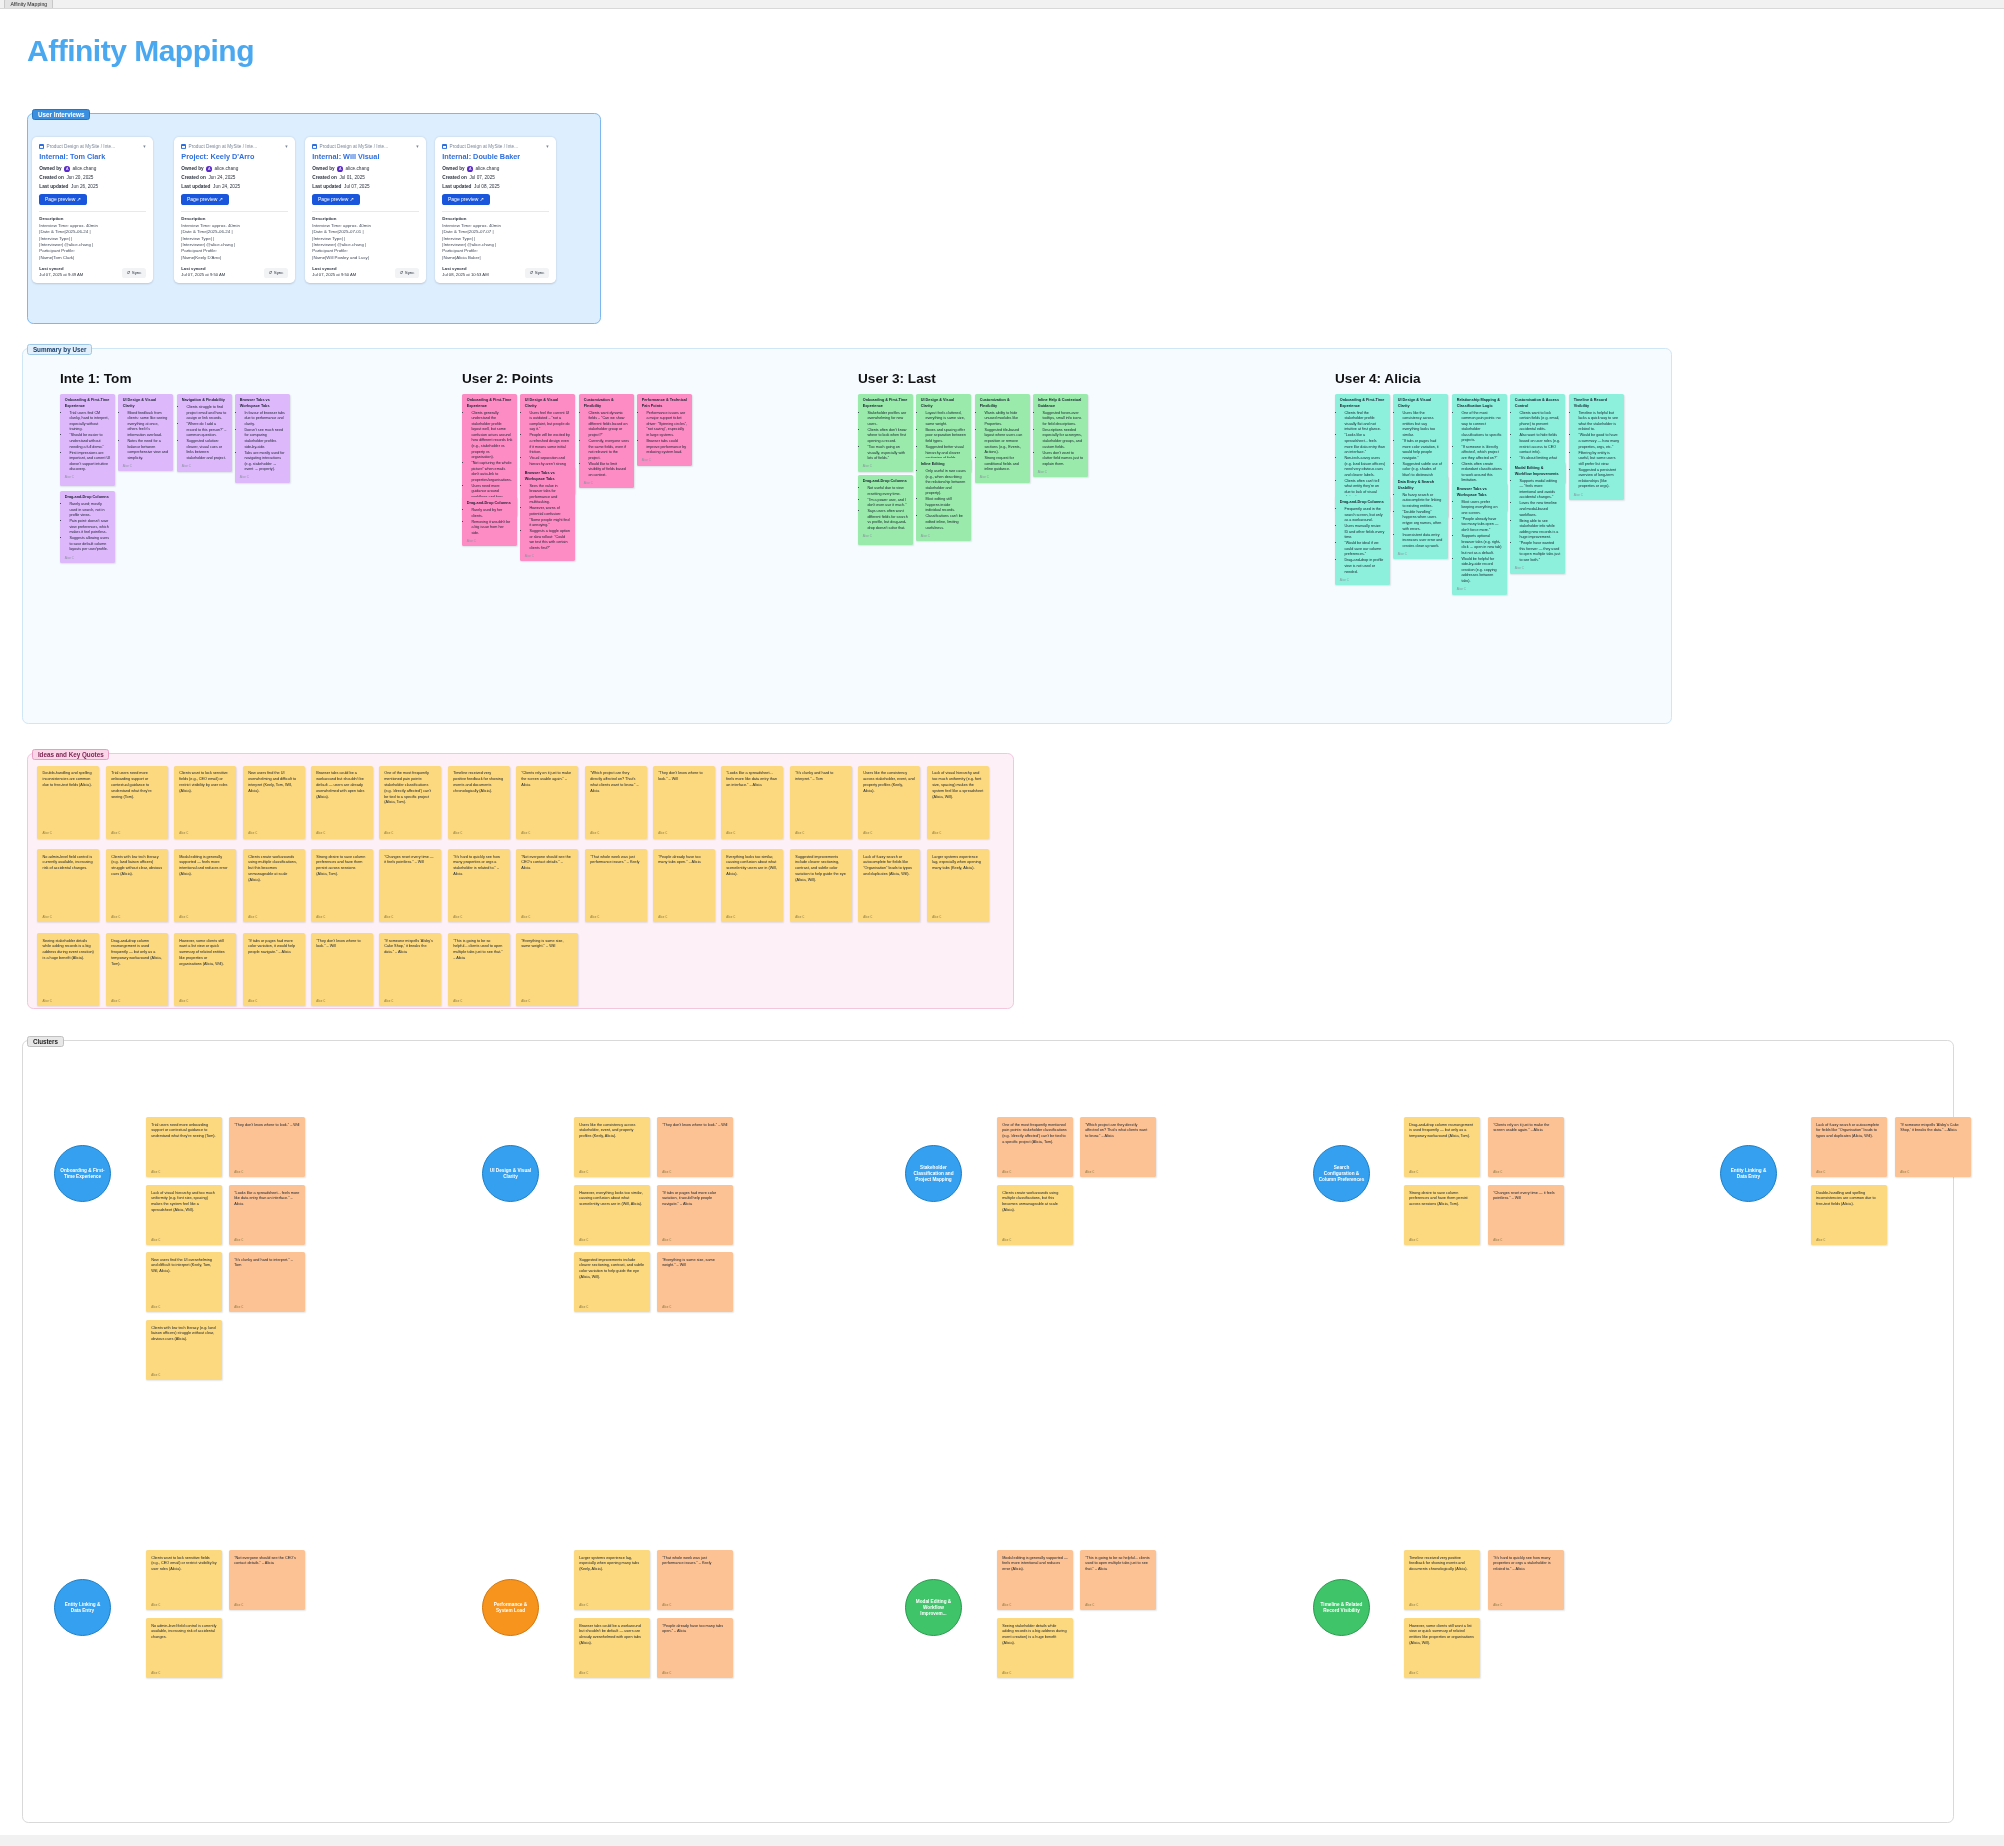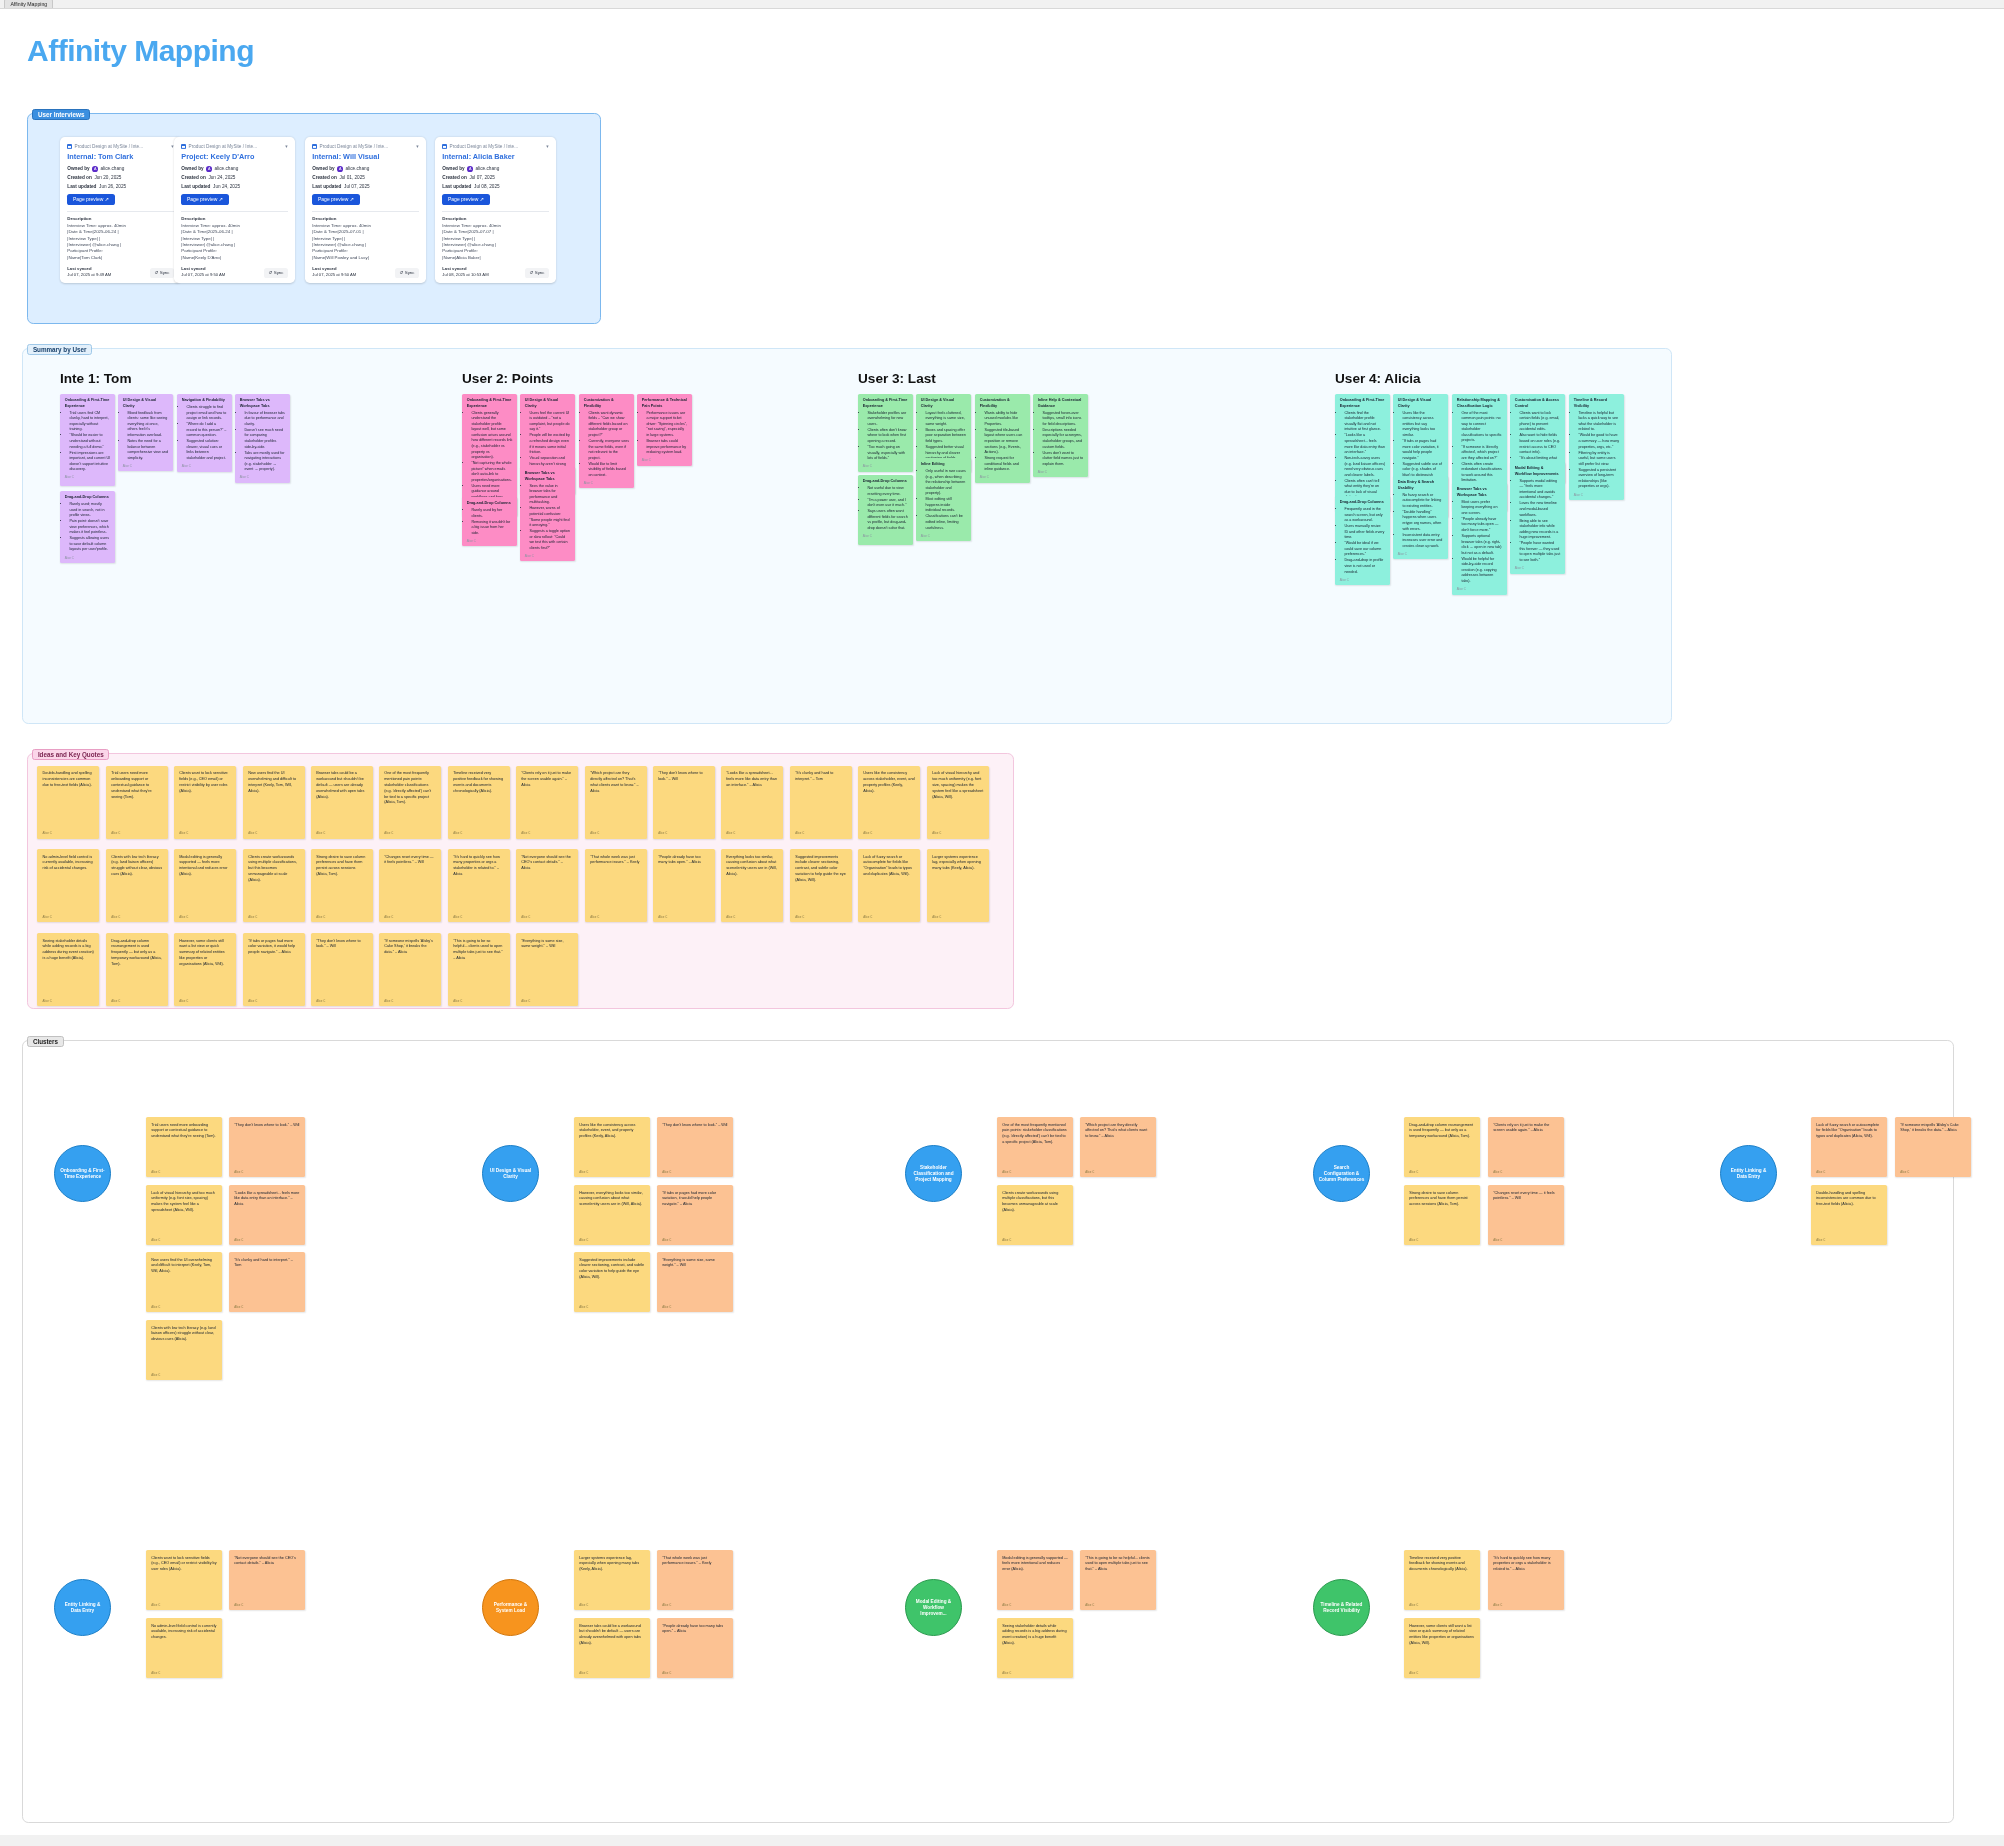--- a/index.html
+++ b/index.html
@@ -103,21 +103,21 @@
   <div class="tab">Affinity Mapping</div>
 </div>
 
 <div class="canvas">
 
   <h1 class="title">Affinity Mapping</h1>
 
   <div class="frame" id="f-interviews">
     <div class="frame-label">User Interviews</div>
     <div id="interview-cards">
-        <div class="icard" style="left: 32px;"><div class="bc">
+        <div class="icard" style="left: 4px;"><div class="bc">
             <span class="bc-doc"></span>
             <span>Product Design at MySite / Inte...</span>
             <span class="bc-chev">▾</span>
           </div><h3>Internal: Tom Clark</h3><div class="krow">
             <b>Owned by</b>
             <span class="ava">A</span>
             <span>alice.chang</span>
           </div><div class="krow">
             <b>Created on</b>
             <span>Jun 20, 2025</span>
@@ -176,21 +176,21 @@
 |Interviewer| @alice.chang |
 Participant Profile:
 |Name|Will Powley and Lucy|</div><div class="sync-row">
             <div class="sync-l"><b>Last synced</b>Jul 07, 2025 at 9:50 AM</div>
             <div class="sync-btn"><span>↺</span>Sync</div>
           </div></div>
         <div class="icard" style="left: 407px;"><div class="bc">
             <span class="bc-doc"></span>
             <span>Product Design at MySite / Inte...</span>
             <span class="bc-chev">▾</span>
-          </div><h3>Internal: Alicia Baker</h3><div class="krow">
+          </div><h3>Internal: Double Baker</h3><div class="krow">
             <b>Owned by</b>
             <span class="ava">A</span>
             <span>alice.chang</span>
           </div><div class="krow">
             <b>Created on</b>
             <span>Jul 07, 2025</span>
           </div><div class="krow">
             <b>Last updated</b>
             <span>Jul 08, 2025</span>
           </div><div class="pbtn">Page preview ↗</div><div class="hr"></div><div class="dlabel">Description</div><div class="desc">Interview Time: approx. 40min

